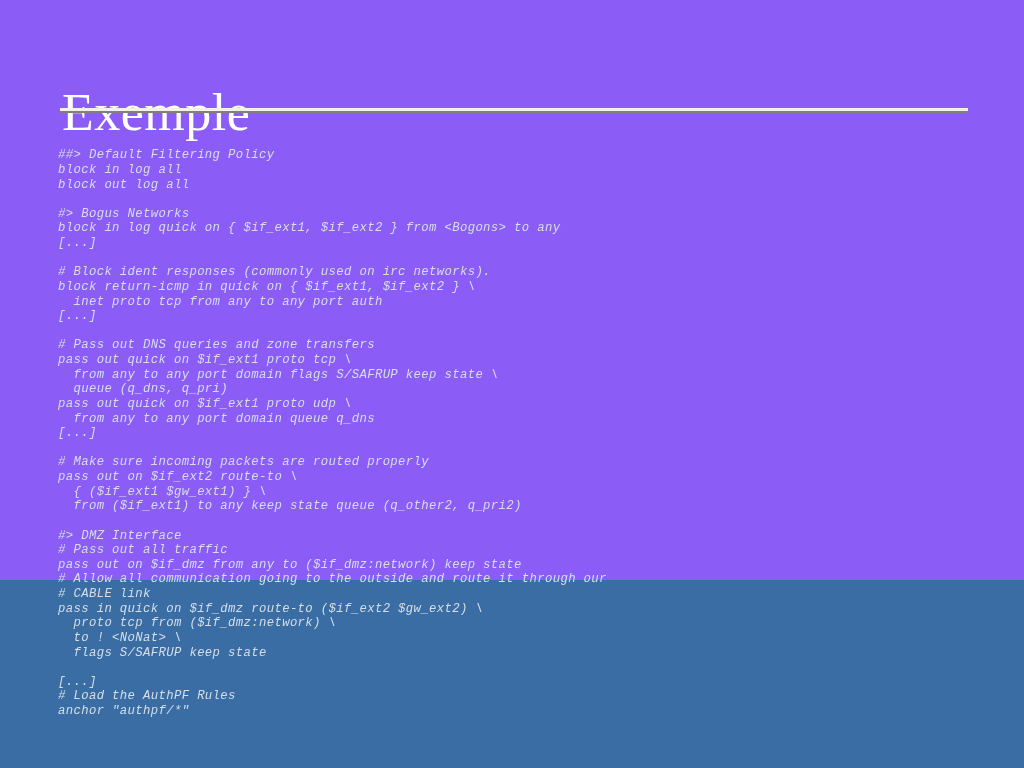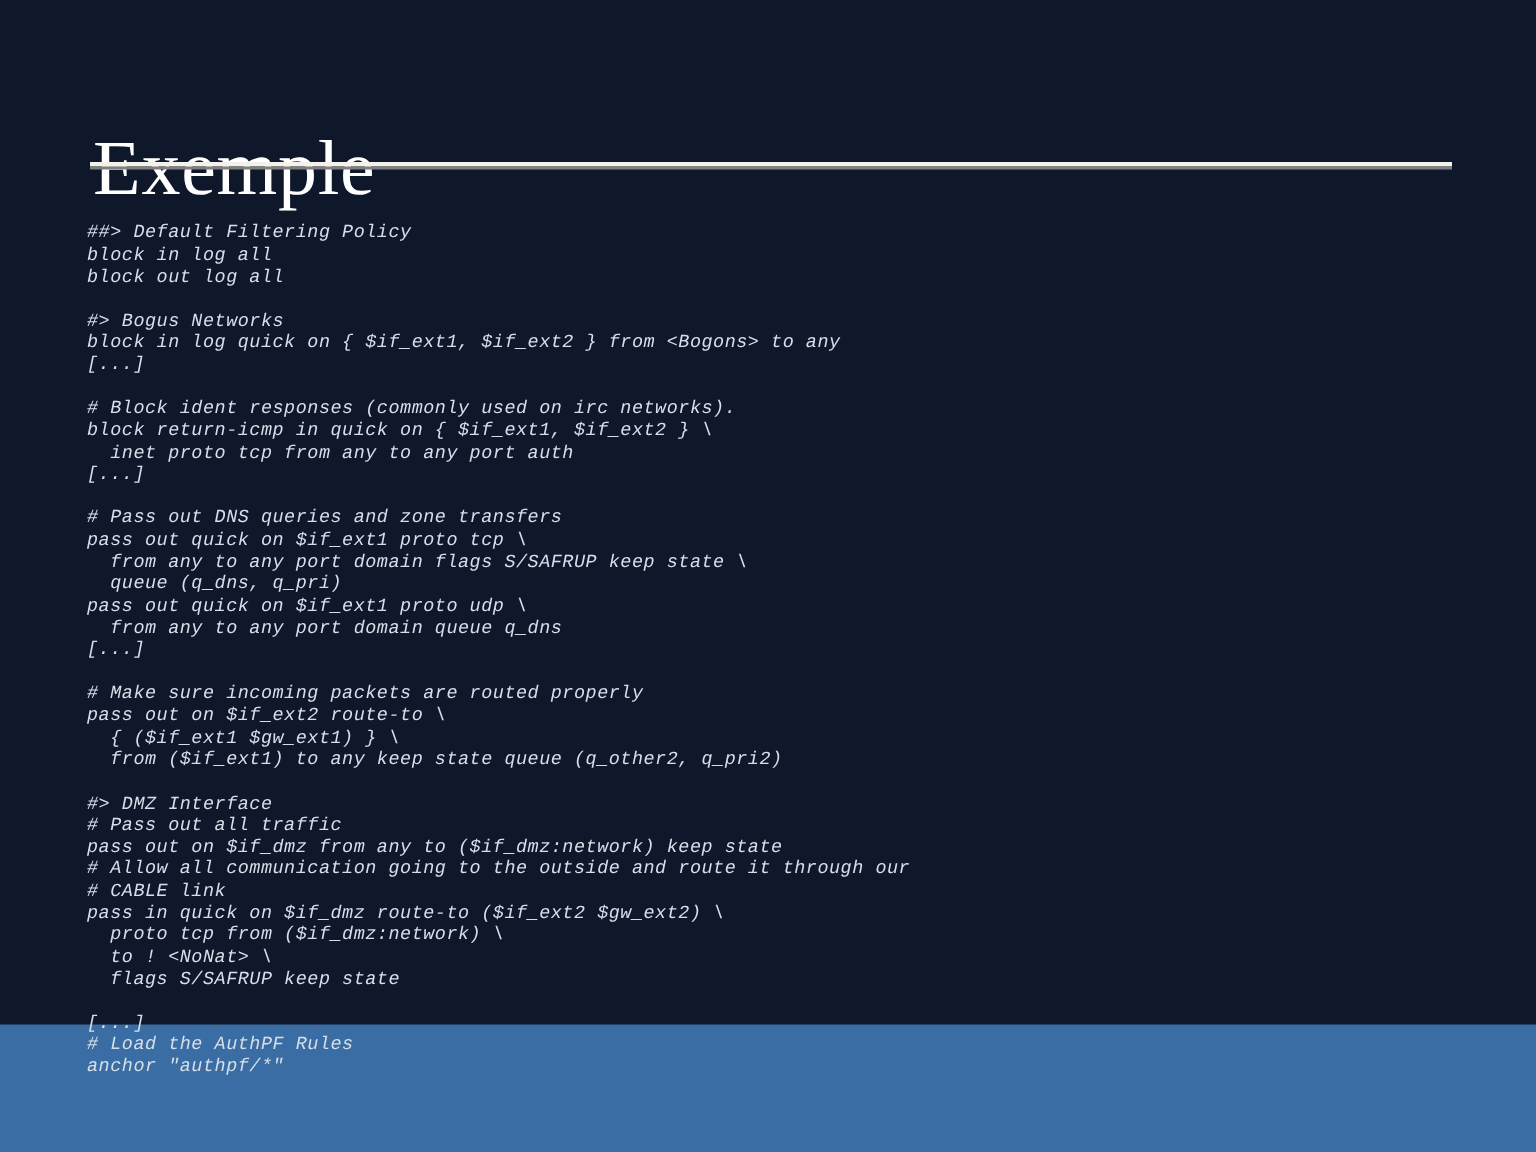--- a/index.html
+++ b/index.html
@@ -10,22 +10,22 @@
     width: 1024px;
     height: 768px;
     overflow: hidden;
     background: #3a6da4;
     font-family: "Liberation Sans", sans-serif;
   }
 
   .slide {
     position: relative;
     width: 1024px;
-    height: 683px;
-    background: #0f172a;
+    height: 580px;
+    background: #8b5cf6;
     box-sizing: border-box;
   }
 
   
   .slide-title {
     position: absolute;
     left: 62px;
     top: 50px;
     font-family: "Liberation Serif", "DejaVu Serif", serif;
     font-size: 52px;

